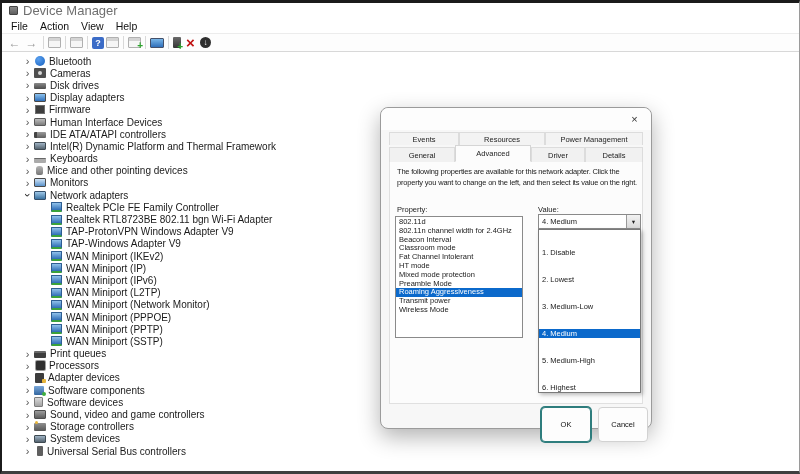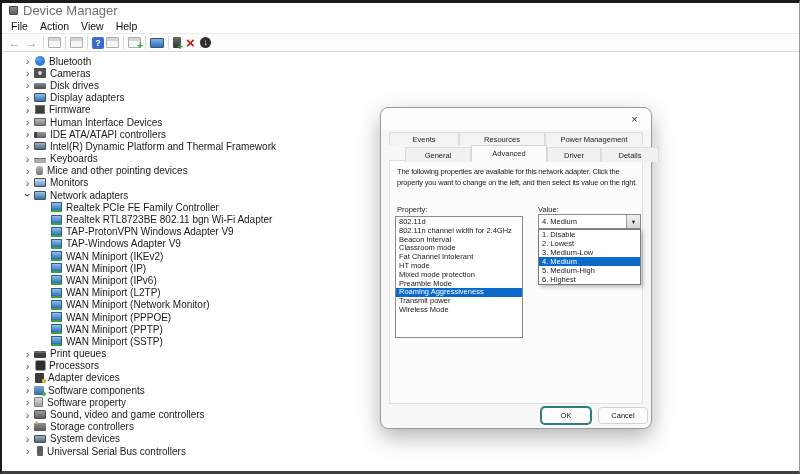--- a/index.html
+++ b/index.html
@@ -80,43 +80,43 @@
   .tabrow{position:absolute;left:8px;display:flex;}
   .tabrow.back{top:24px;height:13px;}
   .tabrow.front{top:37px;height:17px;z-index:2;}
   .tab{display:flex;align-items:center;justify-content:center;font-size:7.5px;color:#222;
     background:#f1f1f1;border:1px solid #dcdcdc;border-bottom:none;cursor:default;}
   .tabrow.back .tab{height:13px;background:#f3f3f3;}
   .tabrow.back .tab:nth-child(1){width:70px;}
   .tabrow.back .tab:nth-child(2){width:86px;}
   .tabrow.back .tab:nth-child(3){width:98px;}
   .tabrow.front .tab{height:15px;margin-top:2px;}
-  .tabrow.front .tab:nth-child(1){width:66px;margin-left:16px;}
+  .tabrow.front .tab:nth-child(1){width:66px;}
   .tabrow.front .tab:nth-child(2){width:76px;}
   .tabrow.front .tab:nth-child(3){width:54px;}
   .tabrow.front .tab:nth-child(4){width:58px;}
   .tabrow.front .tab.active{height:17px;margin-top:0;background:#fcfcfc;border:1px solid #d5d5d5;border-bottom:1px solid #fcfcfc;}
   .tabpage{position:absolute;left:8px;top:52px;width:254px;height:244px;background:#fcfcfc;border:1px solid #e0e0e0;z-index:1;}
   .desc{position:absolute;left:7px;top:6px;width:244px;margin:0;font-size:7.5px;line-height:10.7px;letter-spacing:-0.2px;color:#222;}
   .lbl{position:absolute;font-size:7.5px;color:#222;}
   .lbl.prop{left:7px;top:44px;}
   .lbl.val{left:148px;top:44px;}
   .listbox{position:absolute;left:5px;top:55px;width:128px;height:122px;background:#fff;border:1px solid #8a8a8a;overflow:hidden;padding-top:1px;}
   .pitem{height:8.8px;line-height:8.8px;font-size:7.5px;padding-left:3px;white-space:nowrap;cursor:default;}
   .pitem.selected{background:var(--sel,#0b69cb);color:#fff;}
   .combo{position:absolute;left:148px;top:53px;width:103px;height:15px;background:#fff;border:1px solid #8a8a8a;display:flex;align-items:center;cursor:default;}
   .combo-text{font-size:7.5px;padding-left:3px;flex:1;}
   .combo-btn{width:14px;height:13px;background:linear-gradient(#f2f2f2,#d9d9d9);border-left:1px solid #999;
     display:flex;align-items:center;justify-content:center;font-size:5.5px;color:#222;flex:none;}
   .combo-btn::before{content:"\25BC";}
   .dropdown{position:absolute;left:148px;top:68px;width:103px;background:#fff;border:1px solid #7a7a7a;
     box-shadow:2px 2px 4px rgba(0,0,0,.25);z-index:5;}
-  .oitem{height:9px;line-height:9px;font-size:7.5px;padding-left:3px;white-space:nowrap;cursor:default;}
+  .oitem{height:9px;line-height:9px;font-size:7.5px;padding-left:3px;white-space:nowrap;cursor:default;margin-top:18px;}
   .oitem.highlighted{background:var(--sel,#0b69cb);color:#fff;}
-  .btn{position:absolute;top:299px;width:50px;height:17px;font-size:7.5px;font-family:inherit;color:#111;
+  .btn{position:absolute;top:299px;width:50px;height:35px;font-size:7.5px;font-family:inherit;color:#111;
     background:#fdfdfd;border-radius:4px;cursor:default;padding:0;}
   .btn.ok{left:160px;border:1px solid var(--focus,#2e7d7d);box-shadow:0 0 0 1px var(--focus,#2e7d7d);}
   .btn.cancel{left:217px;border:1px solid #d2d2d2;}
 </style>
 </head>
 <body>
 
 <div class="screen">
 
   <div class="titlebar">
@@ -336,21 +336,21 @@
 
   <div class="trow lvl1">
     <span class="chev collapsed"></span>
     <span class="ti software-component-icon"></span>
     <span class="tlabel">Software components</span>
   </div>
 
   <div class="trow lvl1">
     <span class="chev collapsed"></span>
     <span class="ti software-device-icon"></span>
-    <span class="tlabel">Software property</span>
+    <span class="tlabel">Software devices</span>
   </div>
 
   <div class="trow lvl1">
     <span class="chev collapsed"></span>
     <span class="ti sound-icon"></span>
     <span class="tlabel">Sound, video and game controllers</span>
   </div>
 
   <div class="trow lvl1">
     <span class="chev collapsed"></span>

